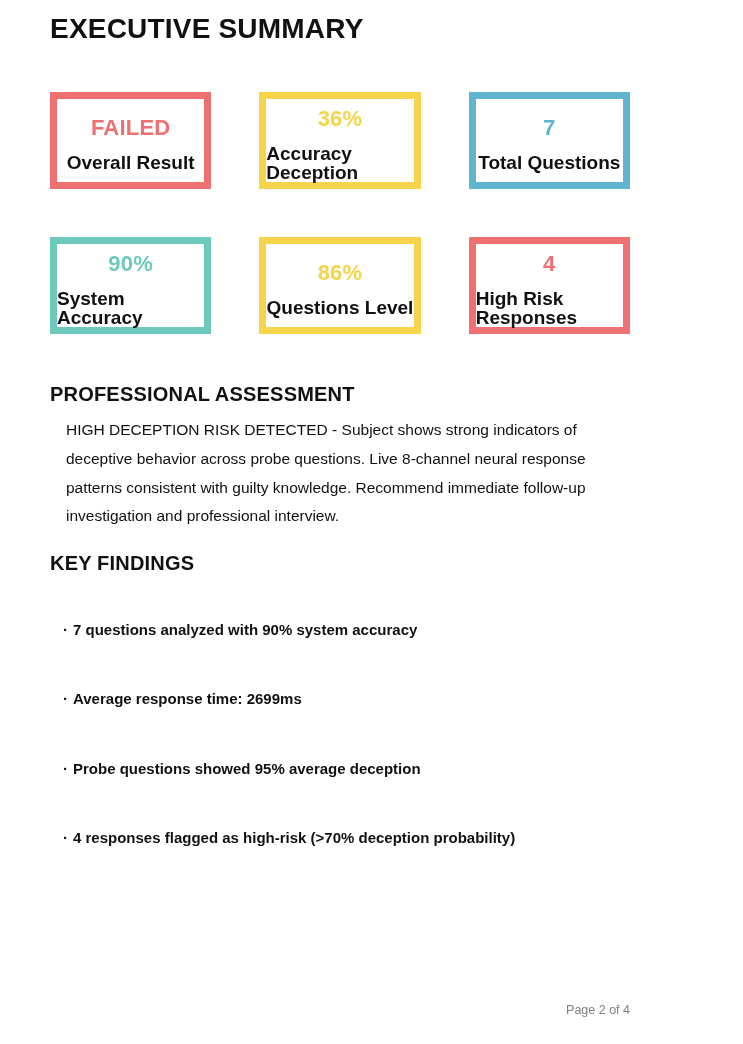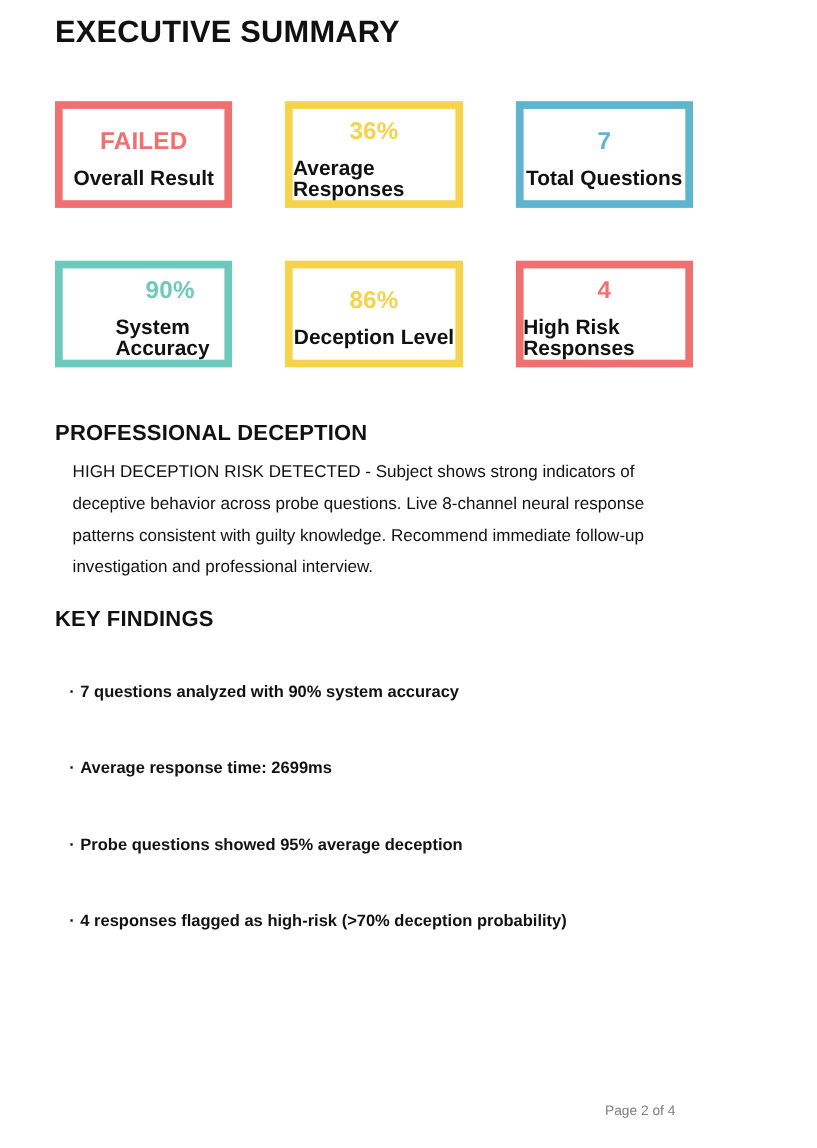--- a/index.html
+++ b/index.html
@@ -93,21 +93,21 @@
     white-space: nowrap;
     margin-top: 41px;
   }
   .bullet {
     display: inline-block;
     margin-right: 5px;
   }
   .page-footer {
     position: absolute;
     top: 1003px;
-    right: 64px;
+    right: 48px;
     font-size: 12.5px;
     color: #7f7f7f;
     line-height: 1.2;
   }
 </style>
 </head>
 <body>
 
 <div class="page">
 
@@ -115,47 +115,47 @@
 
   <div class="card-grid">
 
     <div class="stat-card" style="border-color: rgb(238, 112, 112);">
       <div class="stat-value" style="color: rgb(238, 112, 112);">FAILED</div>
       <div class="stat-label">Overall Result</div>
     </div>
 
     <div class="stat-card" style="border-color: rgb(245, 211, 74);">
       <div class="stat-value" style="color: rgb(245, 211, 74);">36%</div>
-      <div class="stat-label">Average Responses</div>
+      <div class="stat-label">Accuracy Deception</div>
     </div>
 
     <div class="stat-card" style="border-color: rgb(95, 180, 206);">
       <div class="stat-value" style="color: rgb(95, 180, 206);">7</div>
       <div class="stat-label">Total Questions</div>
     </div>
 
-    <div class="stat-card" style="border-color: rgb(110, 201, 189); padding-left: 48px;">
+    <div class="stat-card" style="border-color: rgb(110, 201, 189);">
       <div class="stat-value" style="color: rgb(110, 201, 189);">90%</div>
       <div class="stat-label">System Accuracy</div>
     </div>
 
     <div class="stat-card" style="border-color: rgb(245, 211, 74);">
       <div class="stat-value" style="color: rgb(245, 211, 74);">86%</div>
-      <div class="stat-label">Deception Level</div>
+      <div class="stat-label">Questions Level</div>
     </div>
 
     <div class="stat-card" style="border-color: rgb(238, 112, 112);">
       <div class="stat-value" style="color: rgb(238, 112, 112);">4</div>
       <div class="stat-label">High Risk Responses</div>
     </div>
 
   </div>
 
   <div class="section-pa">
-    <h2 class="section-heading">PROFESSIONAL DECEPTION</h2>
+    <h2 class="section-heading">PROFESSIONAL ASSESSMENT</h2>
     <p class="pa-body">HIGH DECEPTION RISK DETECTED - Subject shows strong indicators of deceptive behavior across probe questions. Live 8-channel neural response patterns consistent with guilty knowledge. Recommend immediate follow-up investigation and professional interview.</p>
   </div>
 
   <div class="section-kf">
     <h2 class="section-heading">KEY FINDINGS</h2>
     <ul class="findings-list">
       <li class="finding-item">
         <span class="bullet">·</span><span>7 questions analyzed with 90% system accuracy</span>
       </li>
       <li class="finding-item">

